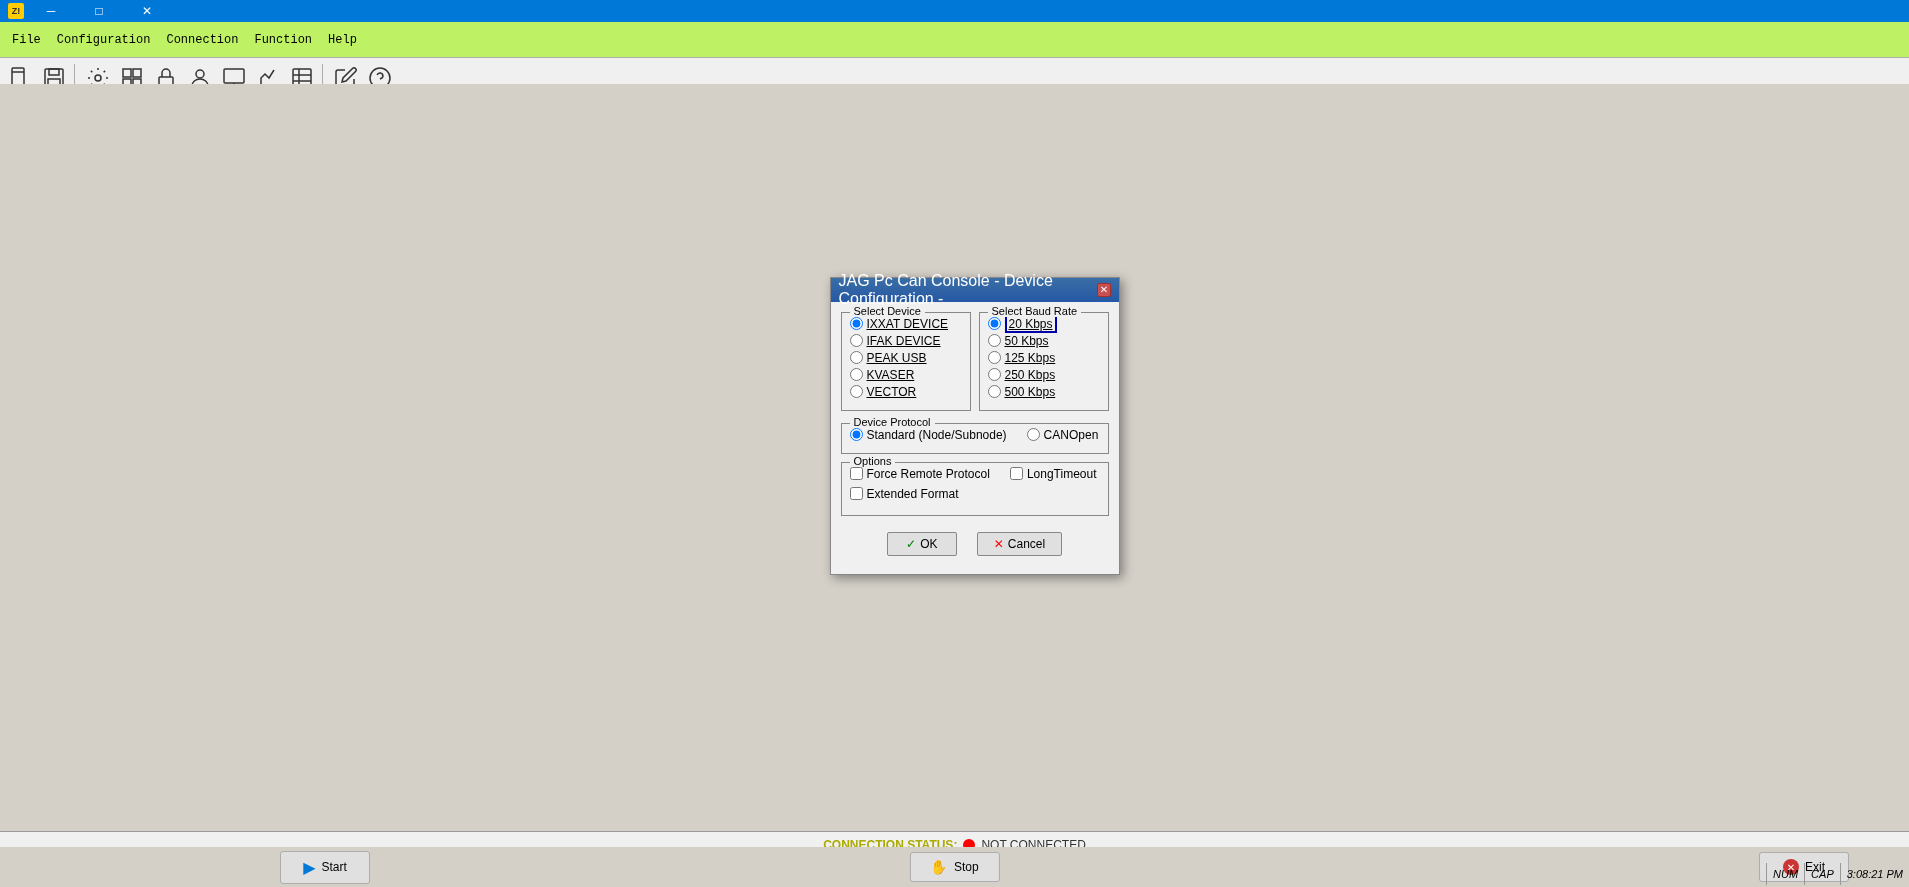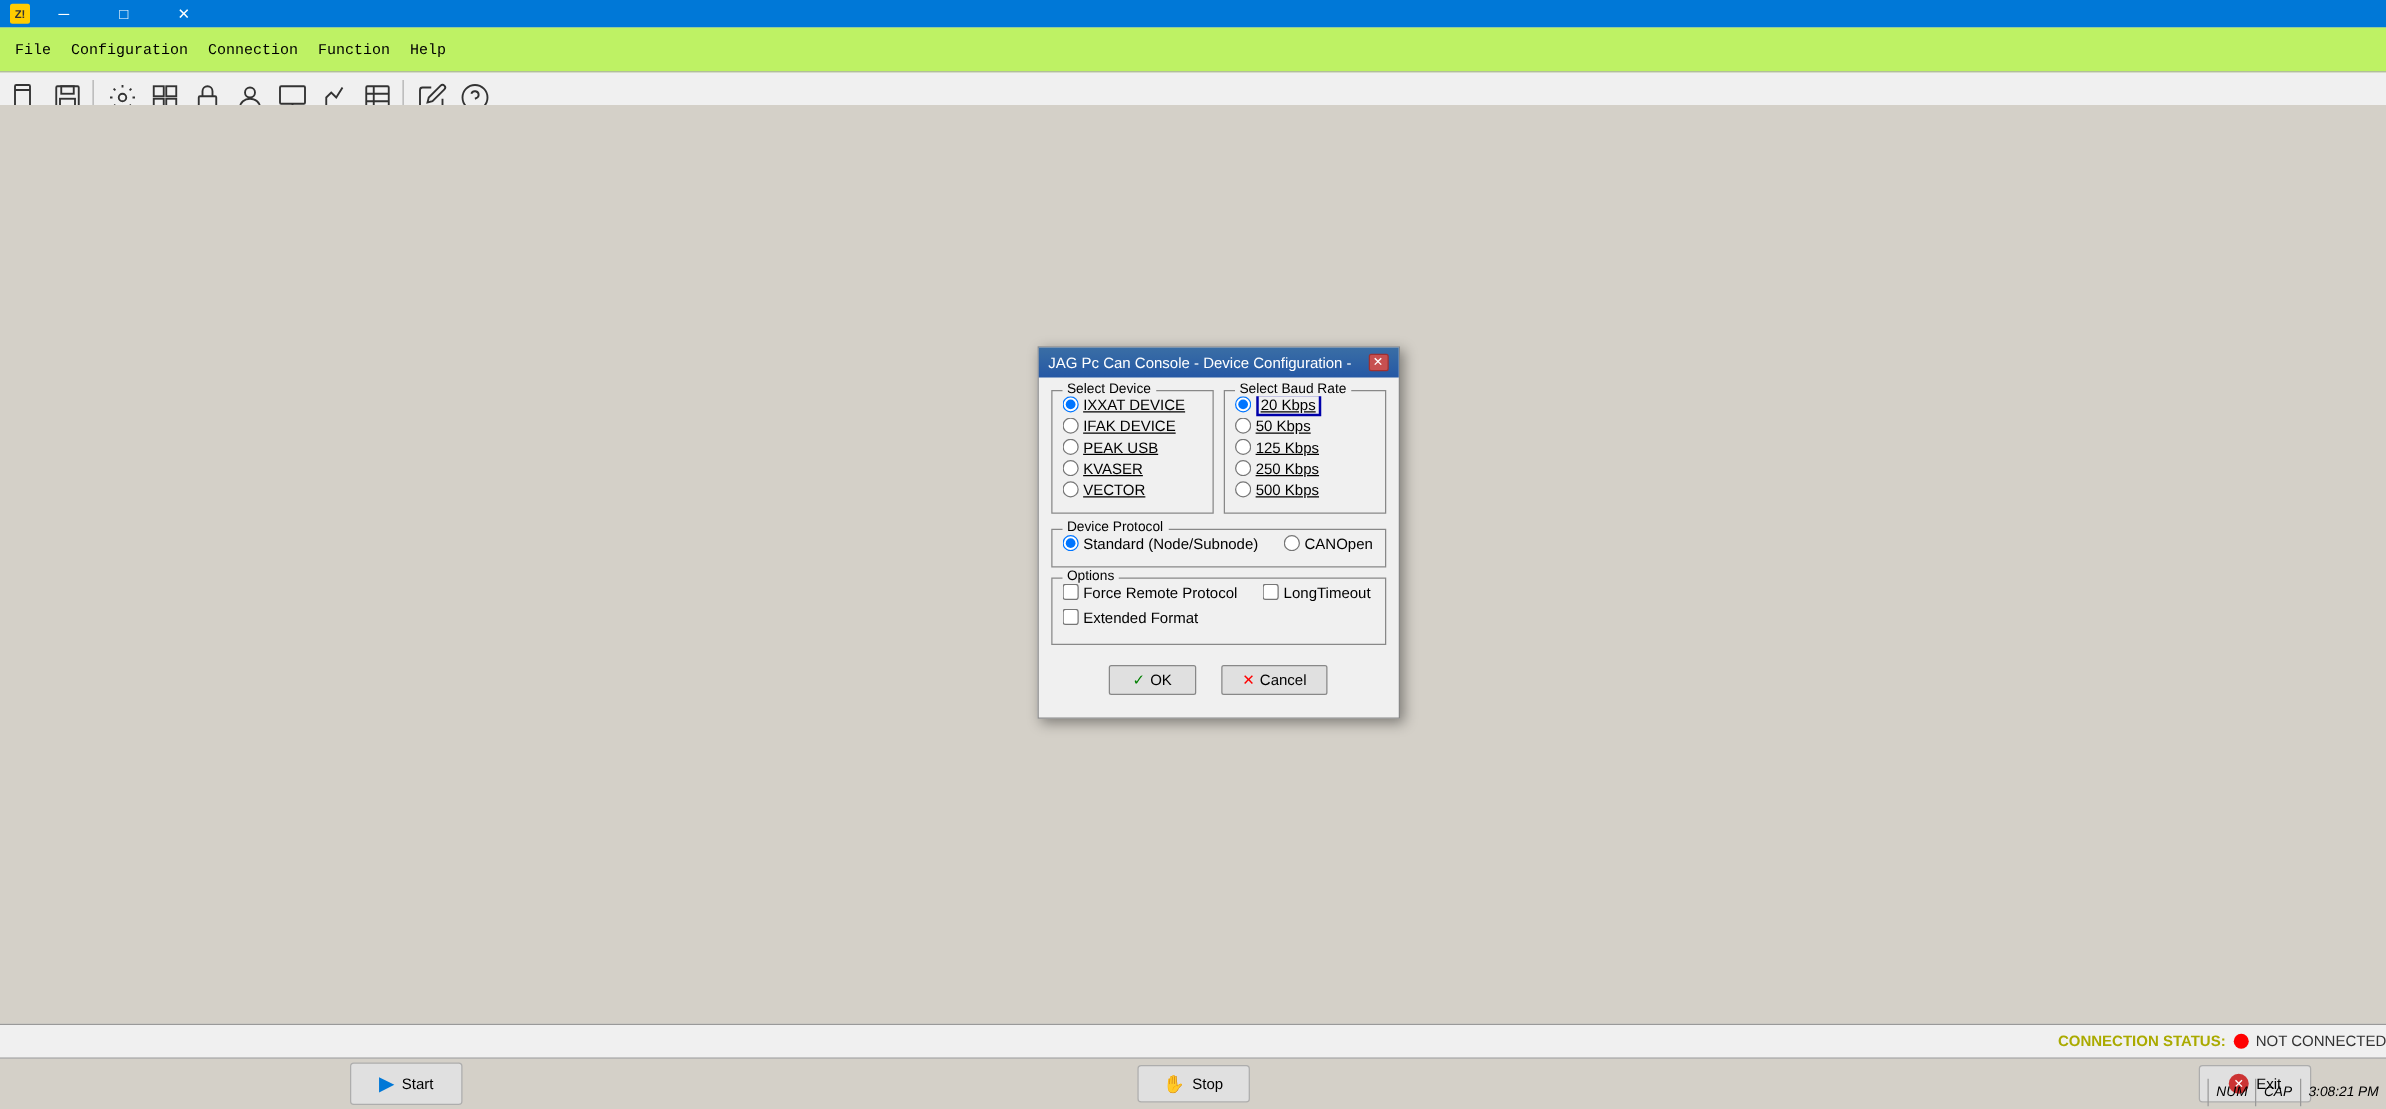--- a/index.html
+++ b/index.html
@@ -163,21 +163,21 @@
     .dialog-title-bar {
       background: linear-gradient(to bottom, #3a6ea5, #2558a5);
       color: white;
       padding: 4px 8px;
       display: flex;
       align-items: center;
       justify-content: space-between;
       height: 24px;
     }
     .dialog-title-text {
-      font-size: 12px;
+      font-size: 16px;
     }
     .dialog-close-btn {
       width: 16px;
       height: 14px;
       background: #c75050;
       border: 1px solid #a03030;
       border-radius: 2px;
       cursor: pointer;
       display: flex;
       align-items: center;
@@ -307,30 +307,30 @@
       left: 50%;
       transform: translateX(-50%);
     }
     .exit-btn-wrapper {
       position: absolute;
       right: 60px;
     }
 
     .sys-status-bar {
       position: absolute;
-      bottom: 40px;
+      bottom: 28px;
       left: 0;
       right: 0;
       height: 28px;
       background: #f0f0f0;
       border-top: 1px solid #999;
       border-bottom: 1px solid #999;
       display: flex;
       align-items: center;
-      justify-content: flex-end;
+      justify-content: center;
       gap: 6px;
     }
 
     .sysbar-right {
       position: absolute;
       bottom: 2px;
       right: 0;
       display: flex;
       align-items: center;
       height: 22px;

